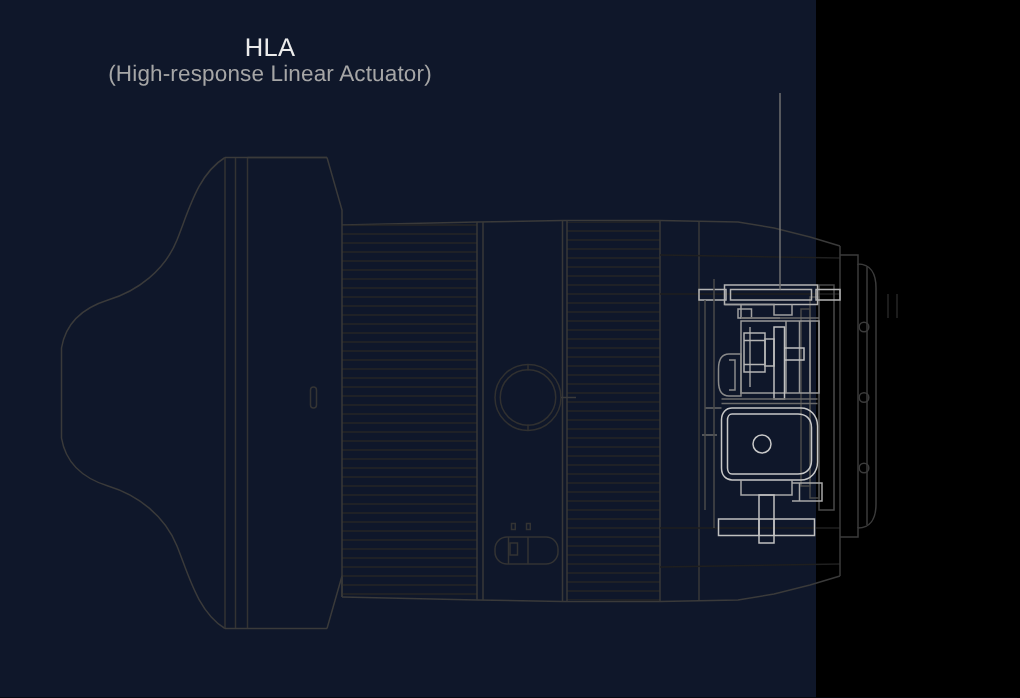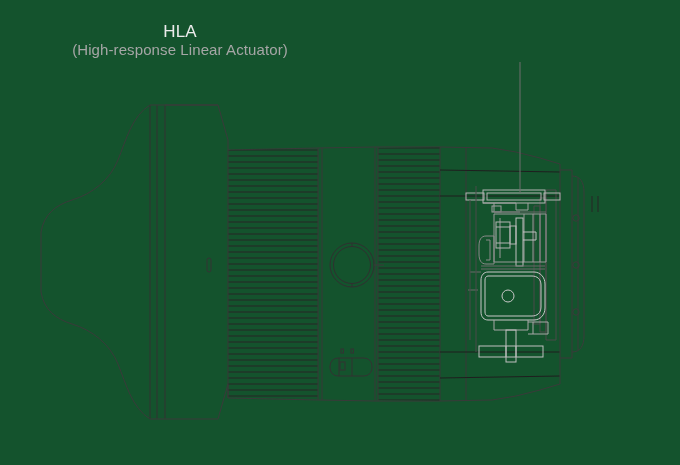--- a/index.html
+++ b/index.html
@@ -9,23 +9,23 @@
     background: #000000;
   }
   body {
     width: 680px;
     height: 465px;
     overflow: hidden;
     font-family: "Liberation Sans", sans-serif;
   }
   #stage {
     position: relative;
-    width: 680px;
+    width: 544px;
     height: 465px;
-    background: #14532d;
+    background: #0f172a;
   }
   #diagram {
     position: absolute;
     left: 0;
     top: 0;
     width: 680px;
     height: 465px;
     display: block;
   }
   .callout-title {

